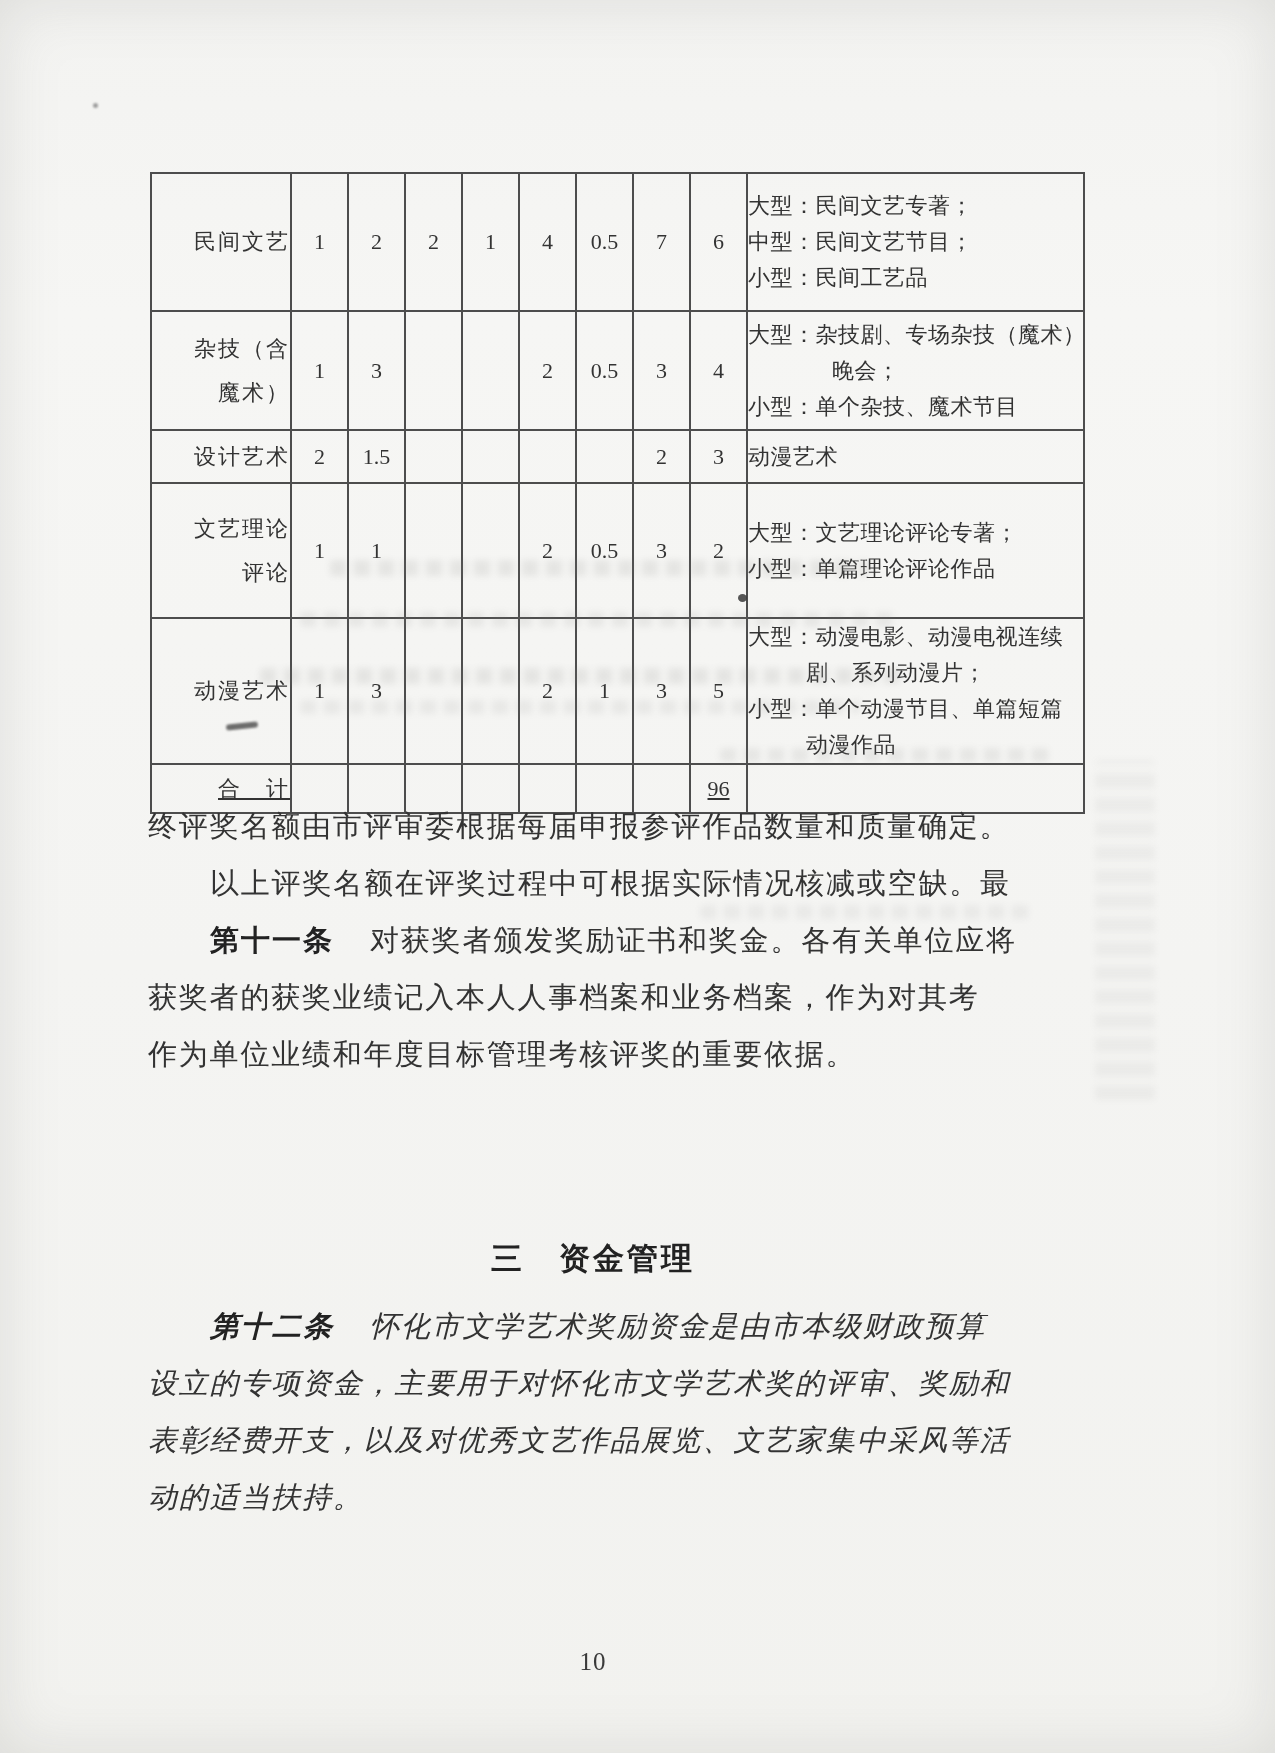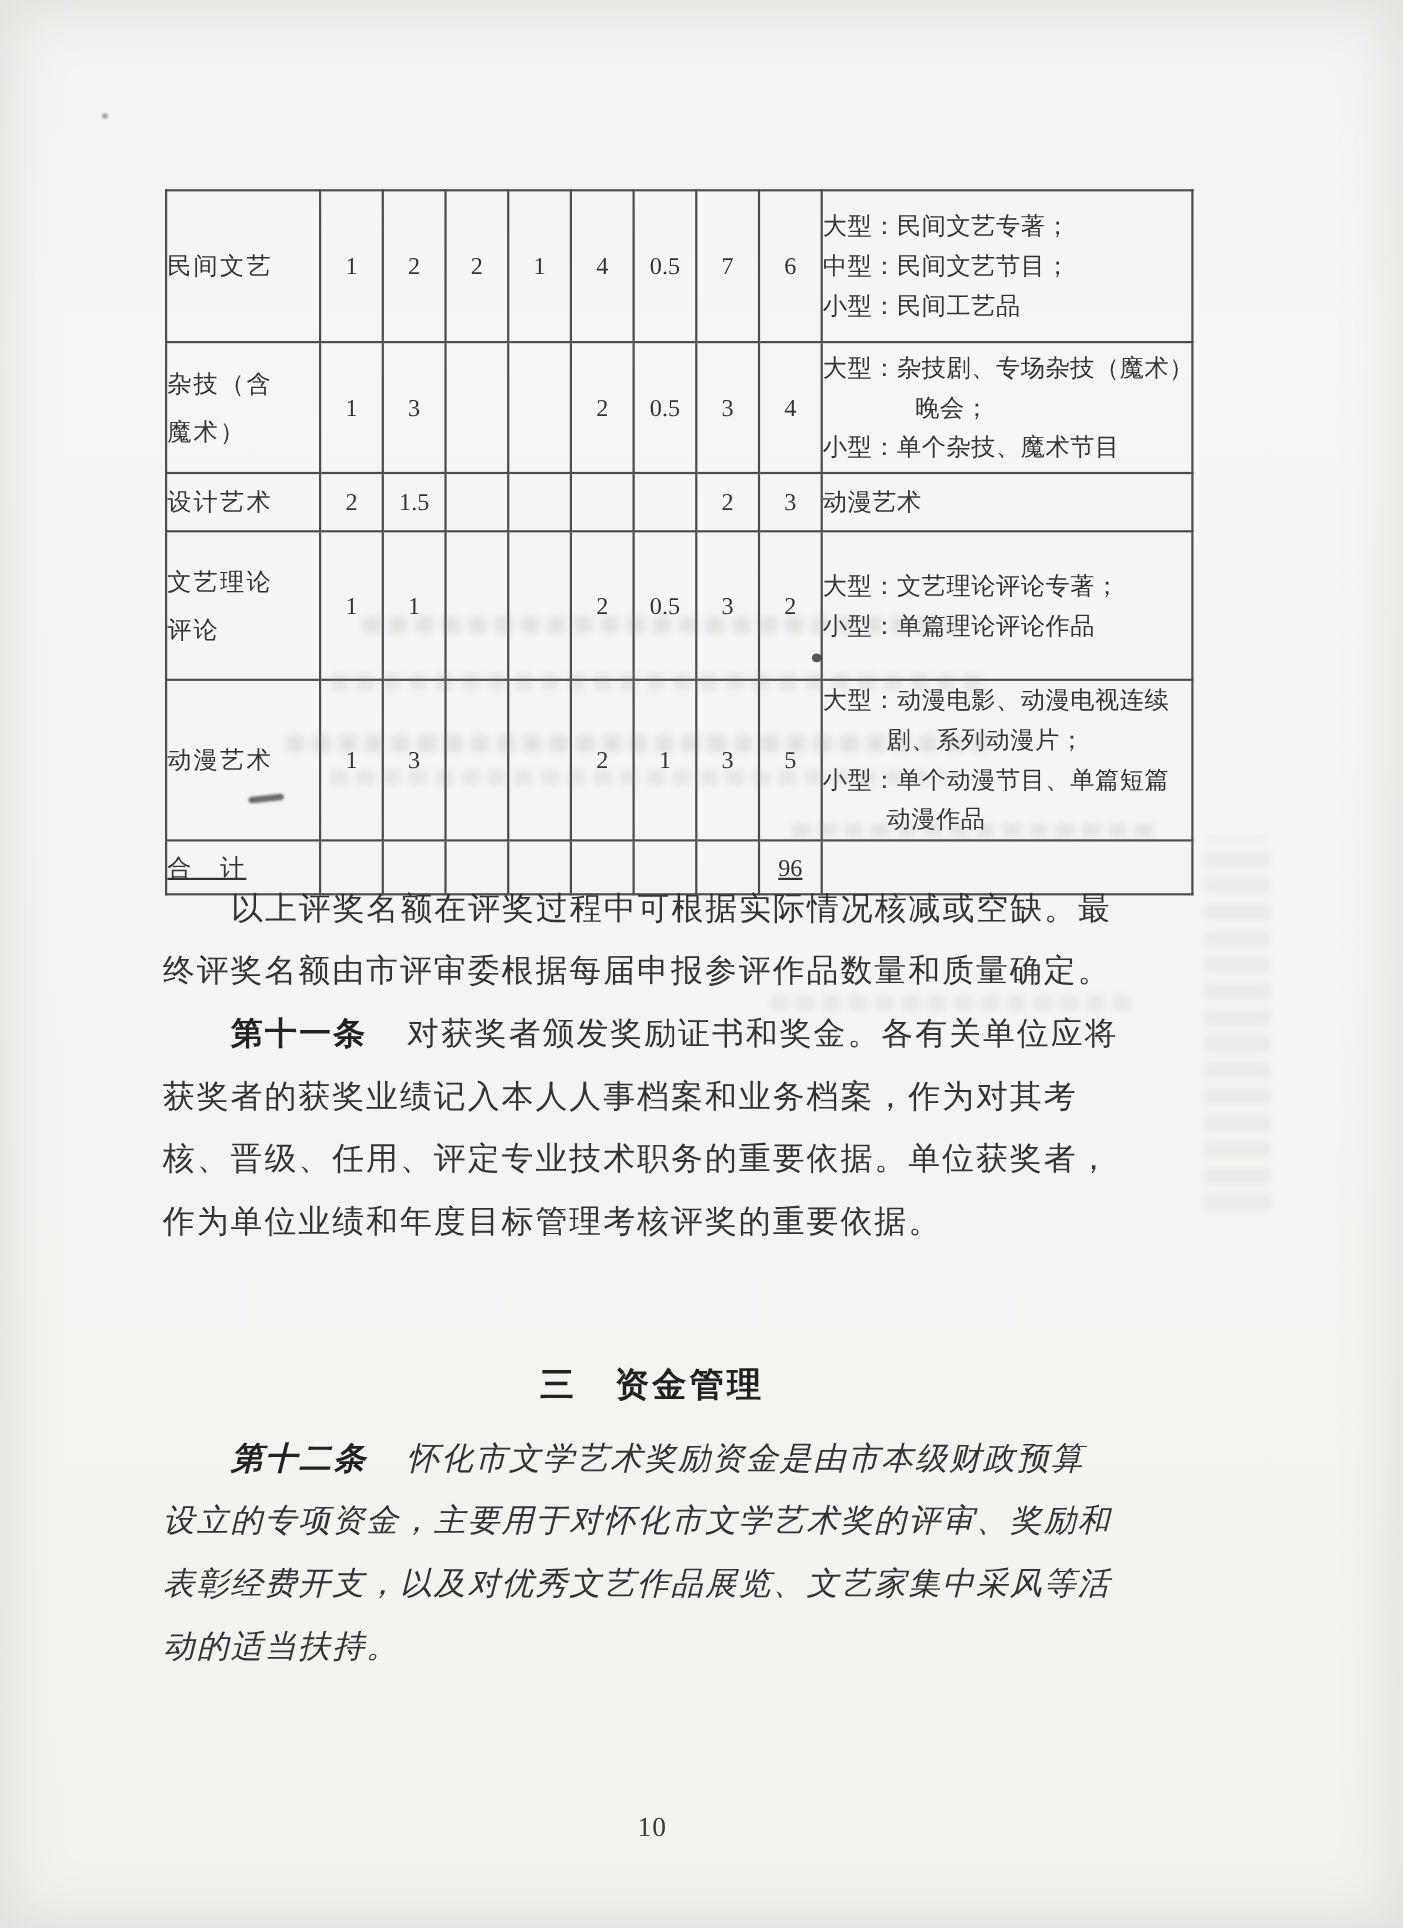--- a/index.html
+++ b/index.html
@@ -24,21 +24,21 @@
     width:933px;
     font-size:22px;color:#333;
   }
   table.quota td{
     border:2px solid #4d4d4d;
     padding:0;vertical-align:middle;
     overflow:hidden;
   }
   tr.r1{height:138px;} tr.r2{height:119px;} tr.r3{height:53px;}
   tr.r4{height:135px;} tr.r5{height:146px;} tr.r6{height:49px;text-decoration:underline;}
-  td.cat{padding-left:10px;}
+  td.cat{padding-left:10px;text-align:right;}
   td.cat .cl{line-height:44px;letter-spacing:2px;}
   td.num{text-align:center;}
   td.desc{padding-left:13px;}
   td.desc .dl{line-height:36px;letter-spacing:0.5px;white-space:nowrap;}
   td.desc .ind-a{padding-left:84px;}
   td.desc .ind-b{padding-left:58px;}
 
   
   .textblock{
     position:absolute;left:148px;width:890px;
@@ -217,30 +217,29 @@
       <td class="num"></td>
       <td class="num">96</td>
       <td class="desc">
         <div class="dl"></div>
       </td>
     </tr>
   </tbody>
     </table>
 
   <div class="textblock" id="para1">
+    <div class="line">终评奖名额由市评审委根据每届申报参评作品数量和质量确定。</div>
     <div class="line first">以上评奖名额在评奖过程中可根据实际情况核减或空缺。最</div>
-    <div class="line">终评奖名额由市评审委根据每届申报参评作品数量和质量确定。</div>
   </div>
 
   <div class="textblock" id="para2">
     <div class="line first">
       <span class="term">第十一条</span><span>对获奖者颁发奖励证书和奖金。各有关单位应将</span>
     </div>
     <div class="line">获奖者的获奖业绩记入本人人事档案和业务档案，作为对其考</div>
-    <div class="line">核、晋级、任用、评定专业技术职务的重要依据。单位获奖者，</div>
     <div class="line">作为单位业绩和年度目标管理考核评奖的重要依据。</div>
   </div>
 
   <div id="sectionHeading">
     <span>三</span><span class="hd-gap"></span><span>资金管理</span>
   </div>
 
   <div class="textblock" id="para3">
     <div class="line first">
       <span class="term">第十二条</span><span>怀化市文学艺术奖励资金是由市本级财政预算</span>

